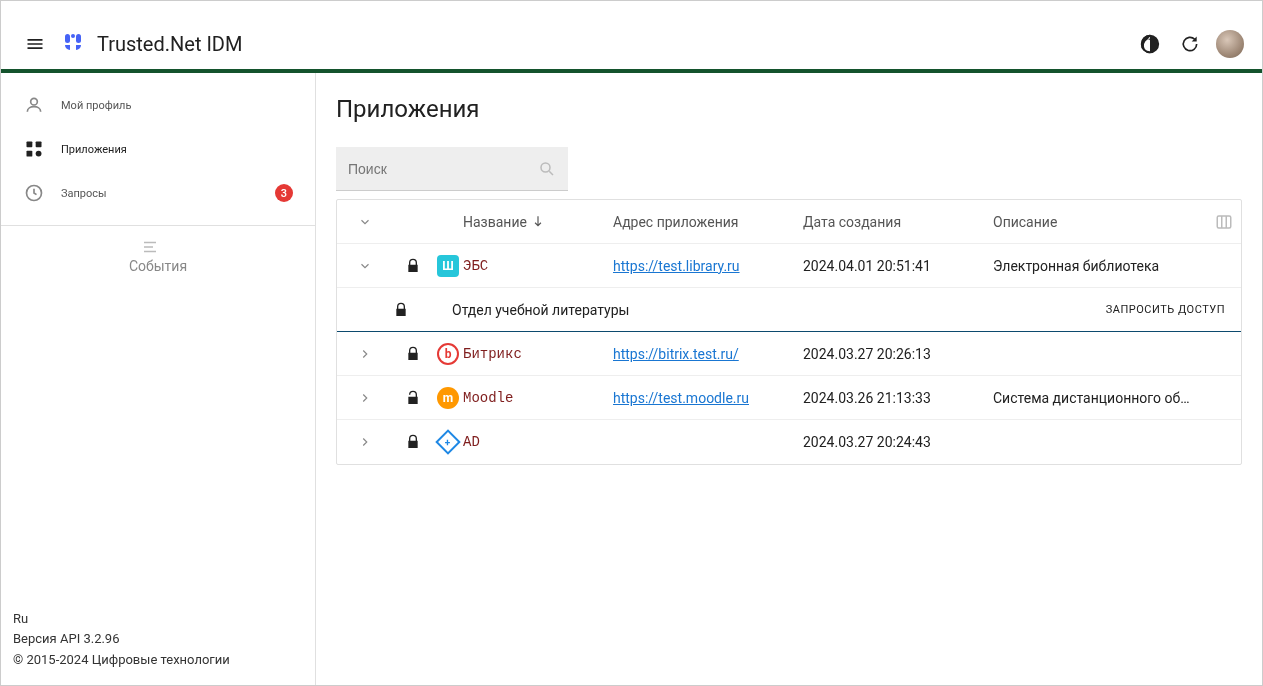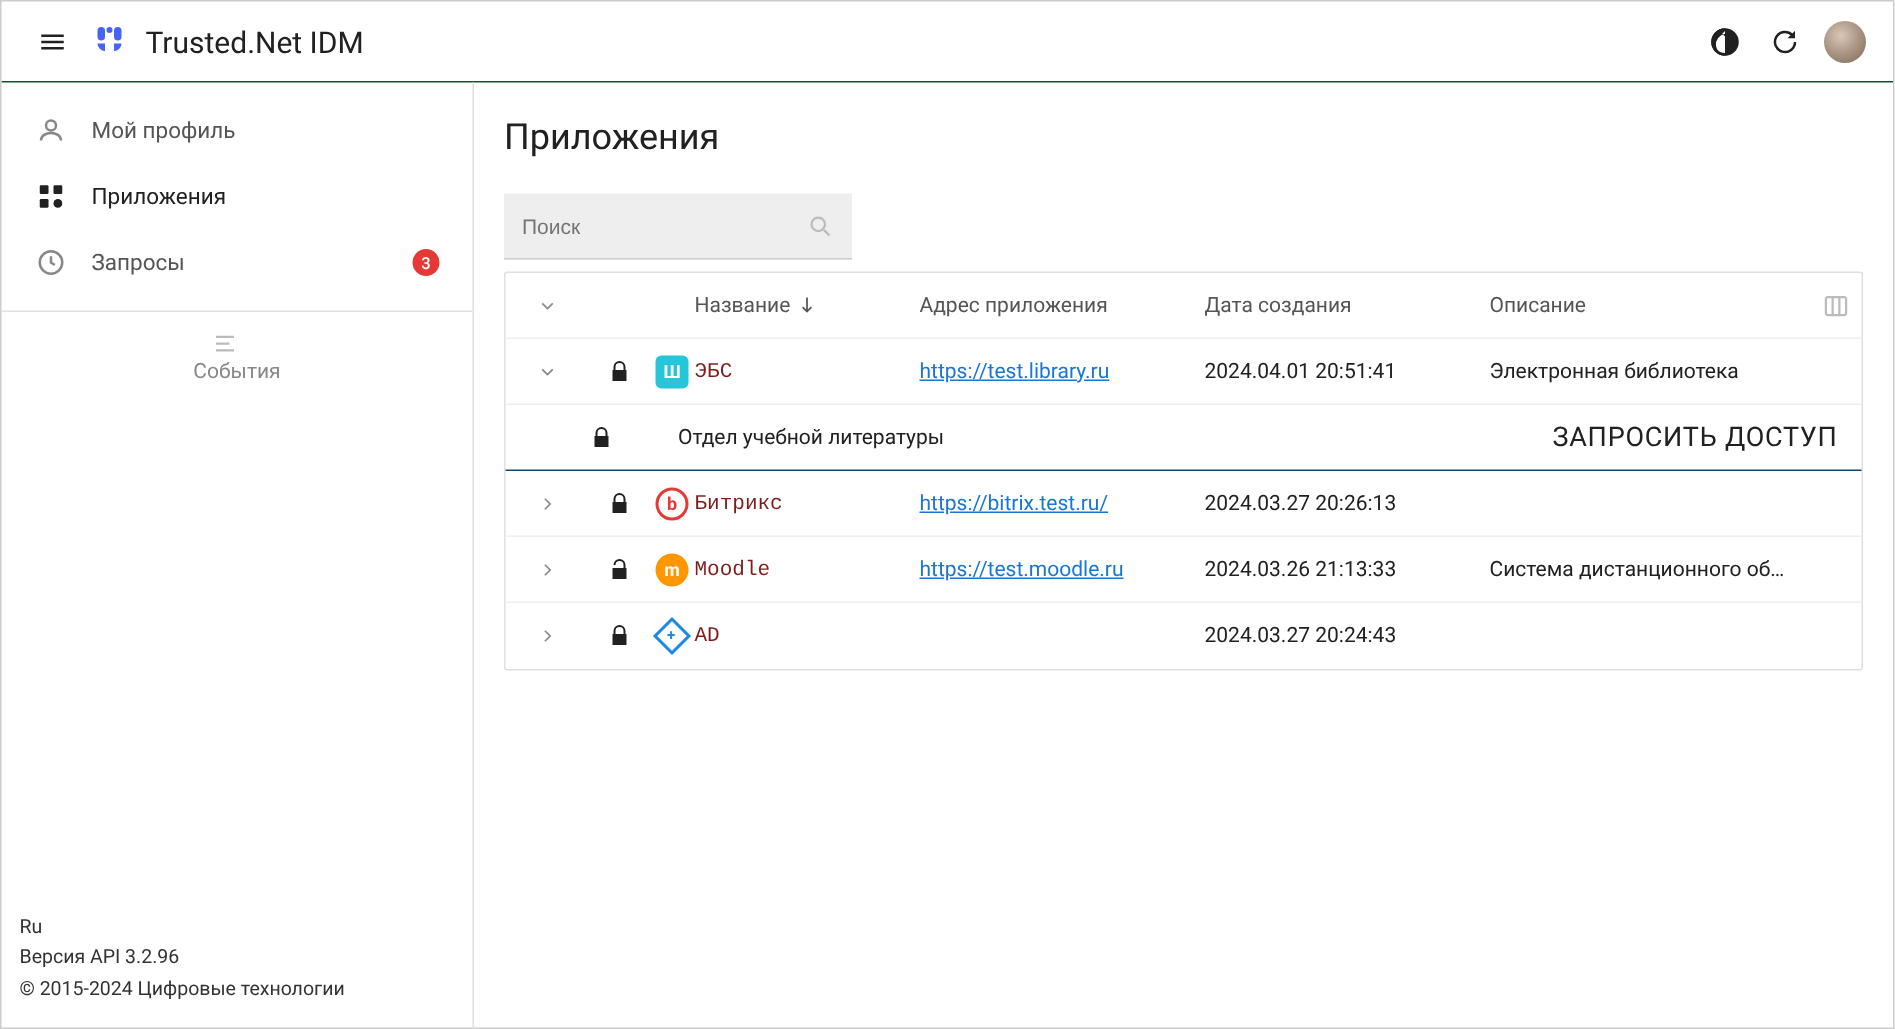--- a/index.html
+++ b/index.html
@@ -1,34 +1,34 @@
 <!DOCTYPE html>
 <html><head>
 <meta charset="utf-8">
 <style>
   * { box-sizing: border-box; margin: 0; padding: 0; }
   body { font-family: -apple-system, BlinkMacSystemFont, "Segoe UI", Roboto, Arial, sans-serif; font-size: 14px; color: #212121; background: #fff; width: 1263px; height: 686px; overflow: hidden; border: 1px solid #ccc; display: flex; flex-direction: column; }
   
   
-  .header { height: 54px; display: flex; align-items: center; padding: 0 18px 0 14px; border-bottom: 1px solid #14532d; }
+  .header { height: 54px; display: flex; align-items: center; padding: 0 18px 0 14px; border-bottom: 4px solid #14532d; margin-top: 18px; }
   .menu-btn { width: 40px; height: 40px; display:flex; align-items:center; justify-content:center; cursor:pointer; }
   .logo { width: 24px; height: 24px; margin: 0 12px 0 6px; display:flex; align-items:center; justify-content:center; }
   .app-title { font-size: 20px; font-weight: 400; color: #212121; }
   .header-spacer { flex: 1; }
   .header-icon { width: 40px; height: 40px; display:flex; align-items:center; justify-content:center; cursor:pointer; }
   .avatar { width: 28px; height: 28px; border-radius: 50%; background: radial-gradient(circle at 40% 35%, #d9c7b8 0%, #a08a78 60%, #7a6555 100%); margin-left: 6px; cursor:pointer; }
 
   
   .body { flex: 1; display: flex; min-height: 0; }
   .sidebar { width: 326px; border-right: 1px solid #e0e0e0; display: flex; flex-direction: column; }
   .nav { padding-top: 10px; }
   .nav-item { display: flex; align-items: center; height: 44px; padding: 0 22px; cursor: pointer; color: #555; }
   .nav-item.active { color: #212121; }
   .nav-item .nav-icon { width: 22px; height: 22px; display:flex; align-items:center; justify-content:center; margin-right: 16px; }
-  .nav-item .nav-label { font-size: 15px; flex: 1; }
+  .nav-item .nav-label { font-size: 11px; flex: 1; }
   .badge { background: #e53935; color: #fff; border-radius: 50%; min-width: 18px; height: 18px; font-size: 11px; display:flex; align-items:center; justify-content:center; font-weight: 500; }
   .nav-divider { border-top: 1px solid #e0e0e0; margin: 10px 0; }
   .mini-nav-item { display:flex; align-items:center; height: 40px; padding: 0 22px; color: #888; cursor:pointer;flex-direction:column; }
   .mini-nav-item .nav-icon { width: 22px; height: 22px; display:flex; align-items:center; justify-content:center; margin-right: 16px; }
   
   .sidebar-footer { margin-top: auto; padding: 14px 12px; font-size: 13px; color: #333; line-height: 1.6; }
 
   
   .main { flex: 1; padding: 22px 20px 0 20px; display:flex; flex-direction:column; }
   .page-title { font-size: 24px; font-weight: 400; color: #212121; margin-bottom: 24px; }
@@ -47,21 +47,21 @@
   .tr .ico { display:flex; justify-content:center; }
   .tr .name { color:#7f1d1d;font-family:Liberation Mono, monospace; }
   .tr .url a { color:#1976d2; text-decoration: underline; cursor:pointer; }
   .tr .date { color:#212121; }
   .tr .desc { color:#212121; white-space:nowrap; overflow:hidden; text-overflow:ellipsis; }
   .col-config { display:flex; justify-content:flex-end; color:#aaa; cursor:pointer; }
 
   .sub-tr { display:flex; align-items:center; min-height:44px; border-bottom:1px solid #0c4a6e; padding: 0 16px 0 56px; gap: 37px; }
   .sub-tr .lock { margin-right: 6px; display:flex; align-items:center; }
   .sub-tr .sub-name { color:#212121; flex:1; }
-  .sub-tr .req-btn { color:#212121; font-size: 18px; letter-spacing: 0.5px; cursor:pointer; }
+  .sub-tr .req-btn { color:#212121; font-size: 11px; letter-spacing: 0.5px; cursor:pointer; }
 
   .pagination { display:flex; align-items:center; justify-content:flex-end; gap: 28px; padding: 18px 8px 0 0; color:#555; font-size: 13px; }
   .pagination .pp { display:flex; align-items:center; gap: 8px; }
   .pp-sel { display:flex; align-items:center; gap:4px; color:#333; cursor:pointer; }
 
   
   .appico { width:22px; height:22px; border-radius:4px; display:flex; align-items:center; justify-content:center; font-size:12px; font-weight:bold; color:#fff; }
   .appico.teal { background:#26c6da; }
   .appico.red  { background:#fff; border:2px solid #e53935; color:#e53935; border-radius:50%; }
   .appico.orange{ background:#ff9800; border-radius:50%; }

